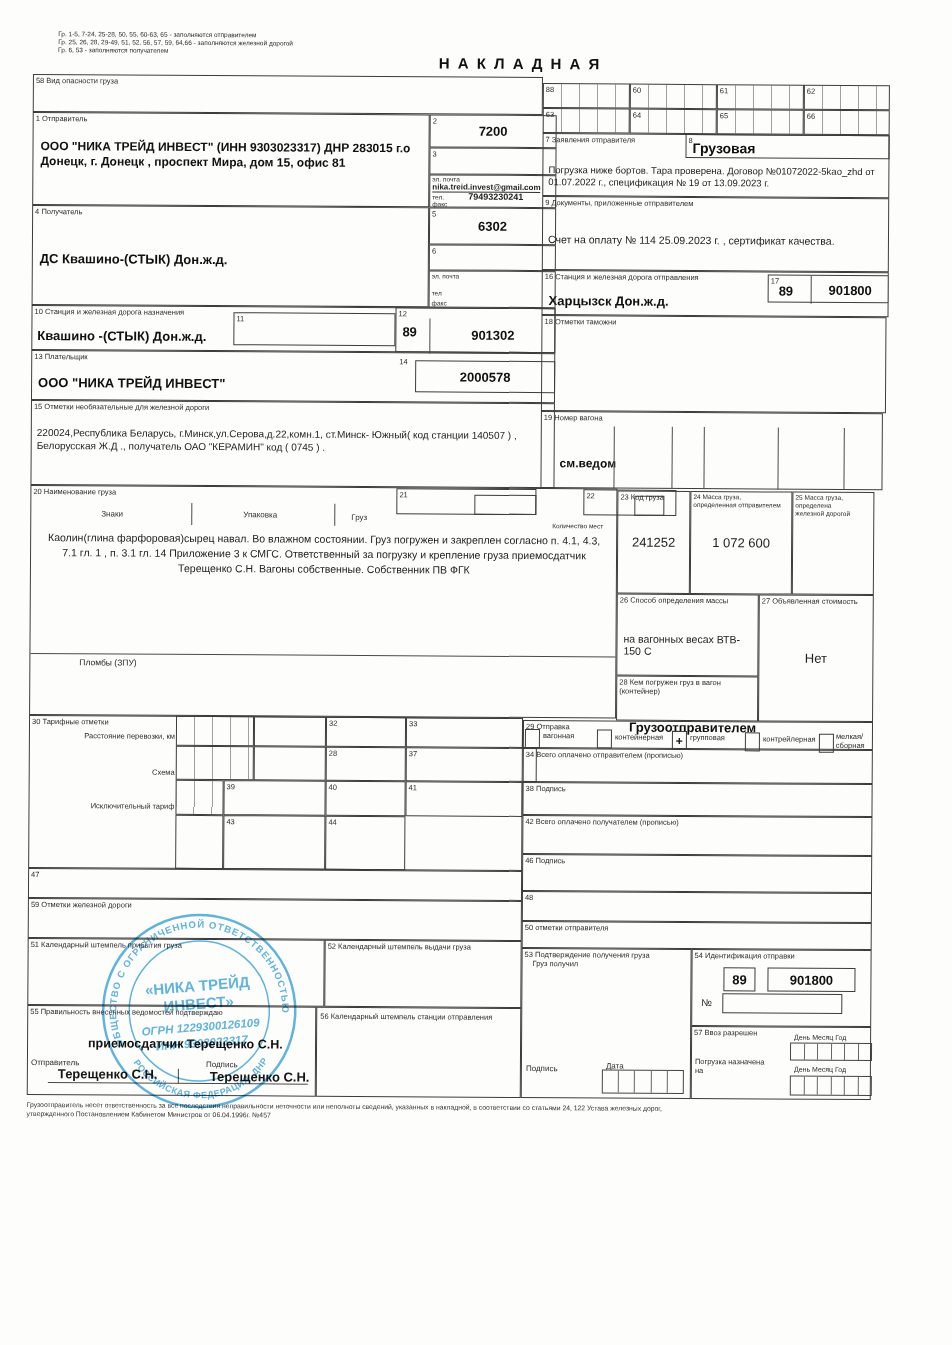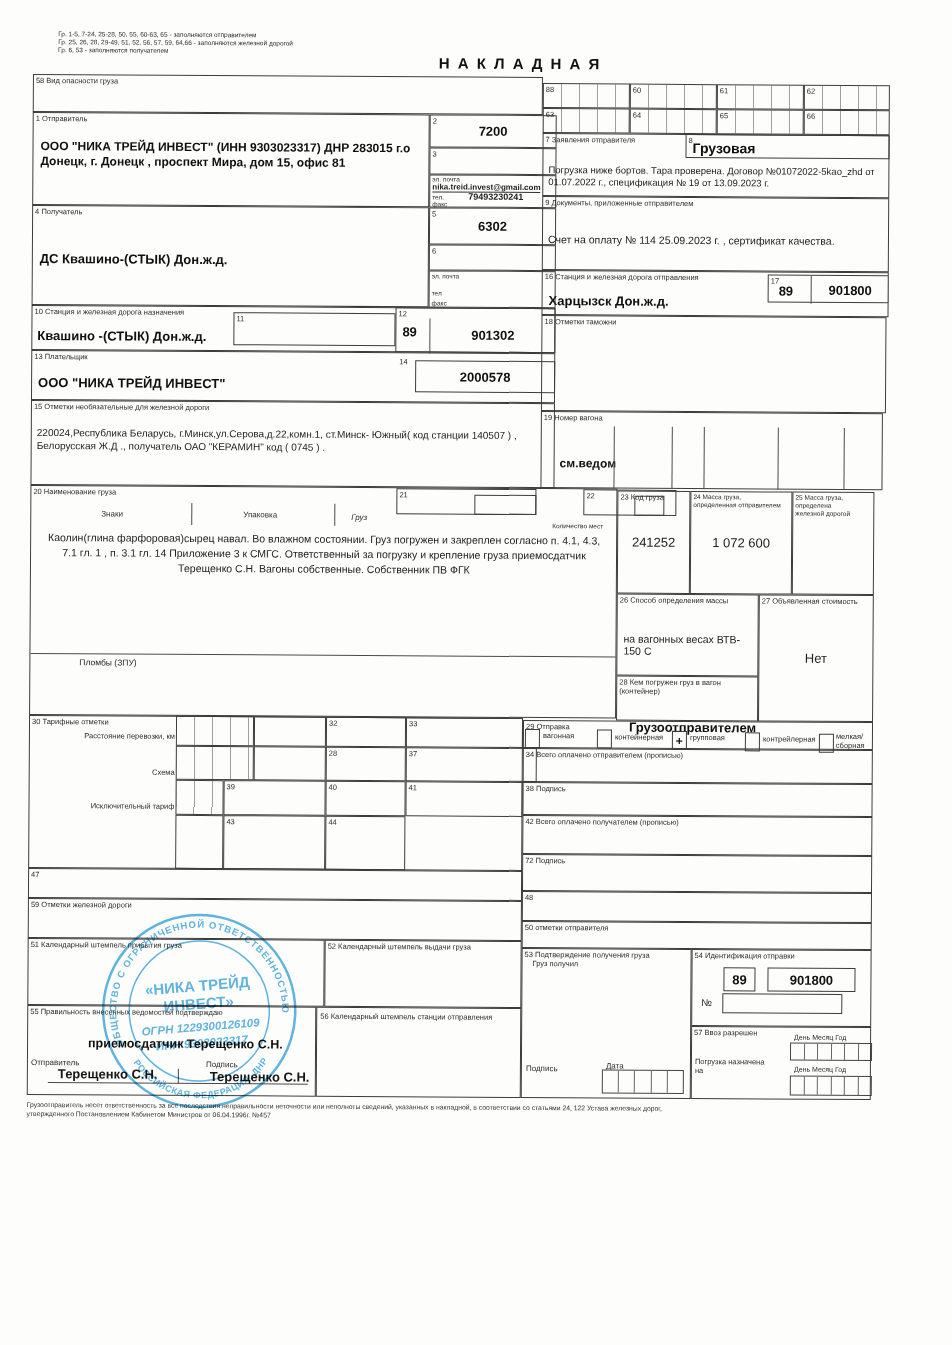--- a/index.html
+++ b/index.html
@@ -165,21 +165,21 @@
     <span class="lb corner">15 Отметки необязательные для железной дороги</span>
     <div style="position:absolute;left:5px;top:25px;width:510px;font-size:10px;line-height:13px;">220024,Республика Беларусь, г.Минск,ул.Серова,д.22,комн.1, ст.Минск- Южный( код станции 140507 ) , Белорусская  Ж.Д ., получатель ОАО "КЕРАМИН"  код  ( 0745 ) .</div>
   </div>
 
   <div class="bx" style="left:33px;top:485px;width:587px;height:230px;">
     <span class="lb corner">20 Наименование груза</span>
     <span class="lb2" style="position:absolute;left:70px;top:24px;font-size:8px;">Знаки</span>
     <div class="vl" style="left:160px;top:16px;height:22px;"></div>
     <span class="lb2" style="position:absolute;left:212px;top:24px;font-size:8px;">Упаковка</span>
     <div class="vl" style="left:303px;top:16px;height:22px;"></div>
-    <span class="lb2" style="position:absolute;left:320px;top:26px;font-size:8px;font-style:italic;">Груз</span>
+    <span class="lb2" style="position:absolute;left:320px;top:26px;font-size:8px;">Груз</span>
     <span class="lb2" style="position:absolute;left:506px;top:33px;width:81px;text-align:center;">Количество мест</span>
     <div style="position:absolute;left:10px;top:44px;width:566px;font-size:10.5px;line-height:15px;text-align:center;">Каолин(глина фарфоровая)сырец навал. Во влажном состоянии. Груз погружен и закреплен согласно п. 4.1, 4.3, 7.1 гл. 1 , п. 3.1 гл. 14  Приложение 3 к СМГС. Ответственный за погрузку и крепление груза  приемосдатчик Терещенко С.Н.  Вагоны собственные. Собственник ПВ ФГК</div>
     <div class="hl" style="left:0;top:167px;width:585px;"></div>
     <span style="position:absolute;left:49px;top:171px;font-size:8.5px;">Пломбы (ЗПУ)</span>
   </div>
   <div class="bx" style="left:399px;top:486px;width:140px;height:26px;">
     <span class="lb corner">21</span>
     <div class="bx" style="left:77px;top:5px;width:62px;height:20px;"></div>
   </div>
   <div class="bx" style="left:564px;top:486px;width:93px;height:26px;margin-left:22px;">
@@ -274,21 +274,21 @@
   <div class="bx" style="left:527px;top:745px;width:350px;height:34px;">
         <span class="lb corner">34 Всего оплачено отправителем (прописью)</span>
       </div>
   <div class="bx" style="left:527px;top:779px;width:350px;height:33px;">
         <span class="lb corner">38 Подпись</span>
       </div>
   <div class="bx" style="left:527px;top:812px;width:350px;height:39px;">
         <span class="lb corner">42 Всего оплачено получателем (прописью)</span>
       </div>
   <div class="bx" style="left:527px;top:851px;width:350px;height:37px;">
-        <span class="lb corner">72 Подпись</span>
+        <span class="lb corner">46 Подпись</span>
       </div>
   <div class="bx" style="left:33px;top:868px;width:494px;height:30px;">
         <span class="lb corner">47</span>
       </div>
   <div class="bx" style="left:527px;top:888px;width:350px;height:30px;">
         <span class="lb corner">48</span>
       </div>
   <div class="bx" style="left:33px;top:898px;width:494px;height:40px;">
         <span class="lb corner">59 Отметки железной дороги</span>
       </div>

